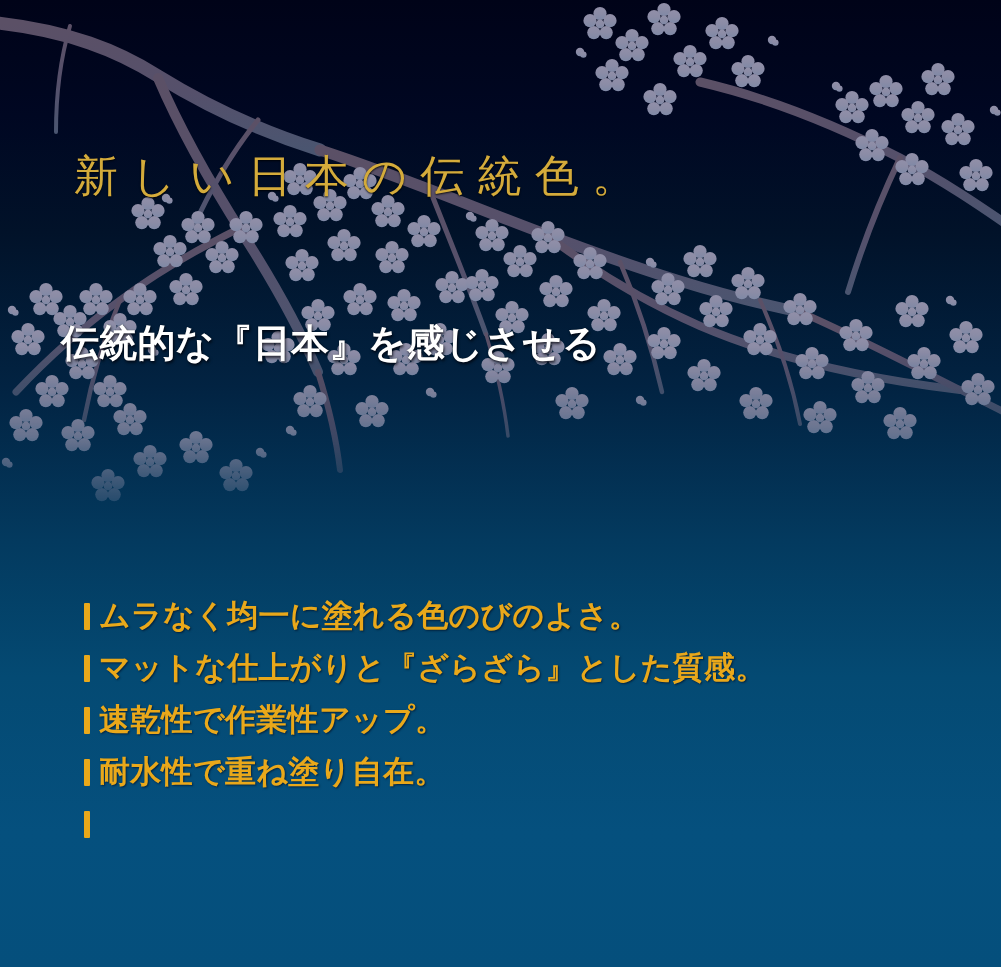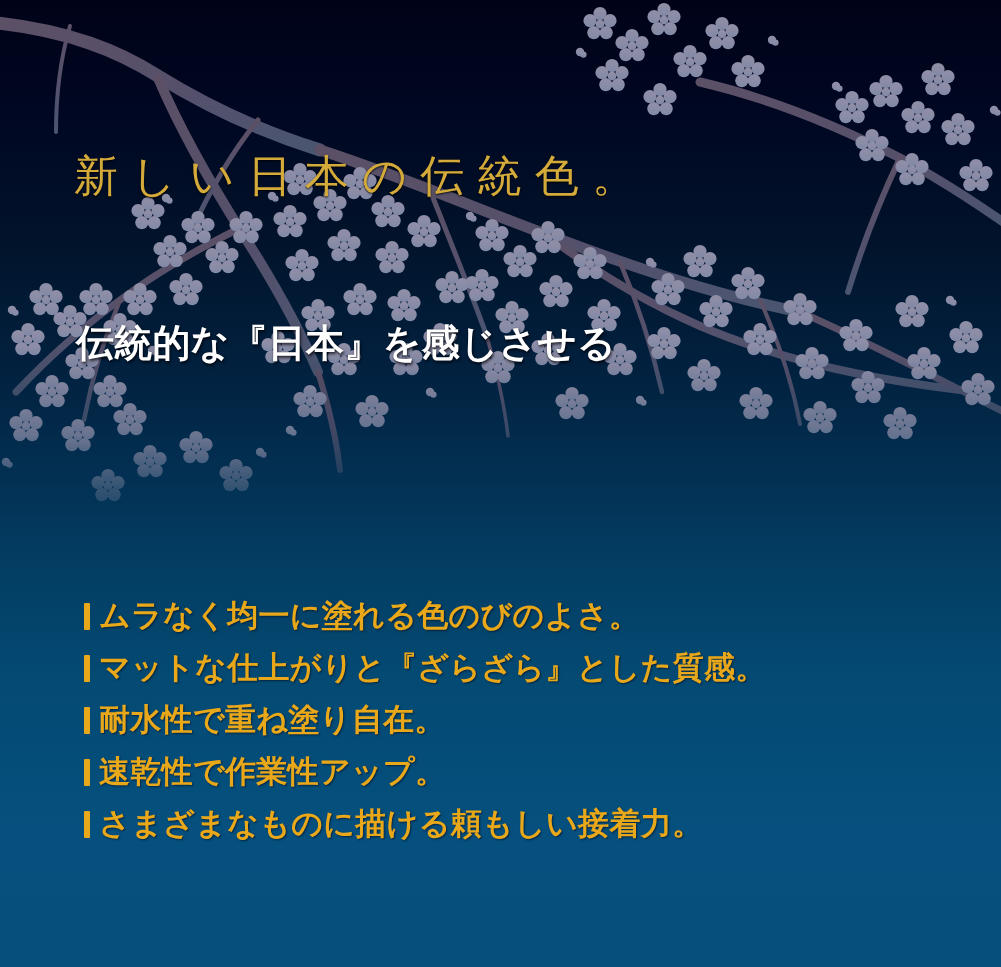--- a/index.html
+++ b/index.html
@@ -68,21 +68,21 @@
     font-size: 44px;
     line-height: 1;
     letter-spacing: 0.30em;
     font-weight: 400;
     color: #d4ab3b;
     text-shadow: 0 1px 2px rgba(0,0,0,0.85);
     white-space: nowrap;
   }
 
   #lede {
-    left: 76px;
+    left: 61px;
     top: 312px;
     color: #ffffff;
     font-family: "Liberation Serif", "DejaVu Serif", serif;
     font-weight: 700;
     font-size: 38px;
     line-height: 62px;
     letter-spacing: 0.005em;
     text-shadow: 1px 2px 3px rgba(0,0,8,0.75), 0 0 1px rgba(0,0,0,0.6);
   }
   #lede .lede-line { display: block; white-space: nowrap; }
@@ -292,25 +292,24 @@
     <li class="feature-item">
       <span class="feature-bullet"></span>
       <span>ムラなく均一に塗れる色のびのよさ。</span>
     </li>
     <li class="feature-item">
       <span class="feature-bullet"></span>
       <span>マットな仕上がりと『ざらざら』とした質感。</span>
     </li>
     <li class="feature-item">
       <span class="feature-bullet"></span>
+      <span>速乾性で作業性アップ。</span>
+    </li>
+    <li class="feature-item">
+      <span class="feature-bullet"></span>
       <span>耐水性で重ね塗り自在。</span>
     </li>
     <li class="feature-item">
       <span class="feature-bullet"></span>
-      <span>速乾性で作業性アップ。</span>
-    </li>
-    <li class="feature-item">
-      <span class="feature-bullet"></span>
-      <span>さまざまなものに描ける頼もしい接着力。</span>
     </li>
   </ul>
 
 </div>
 
 </body></html>

